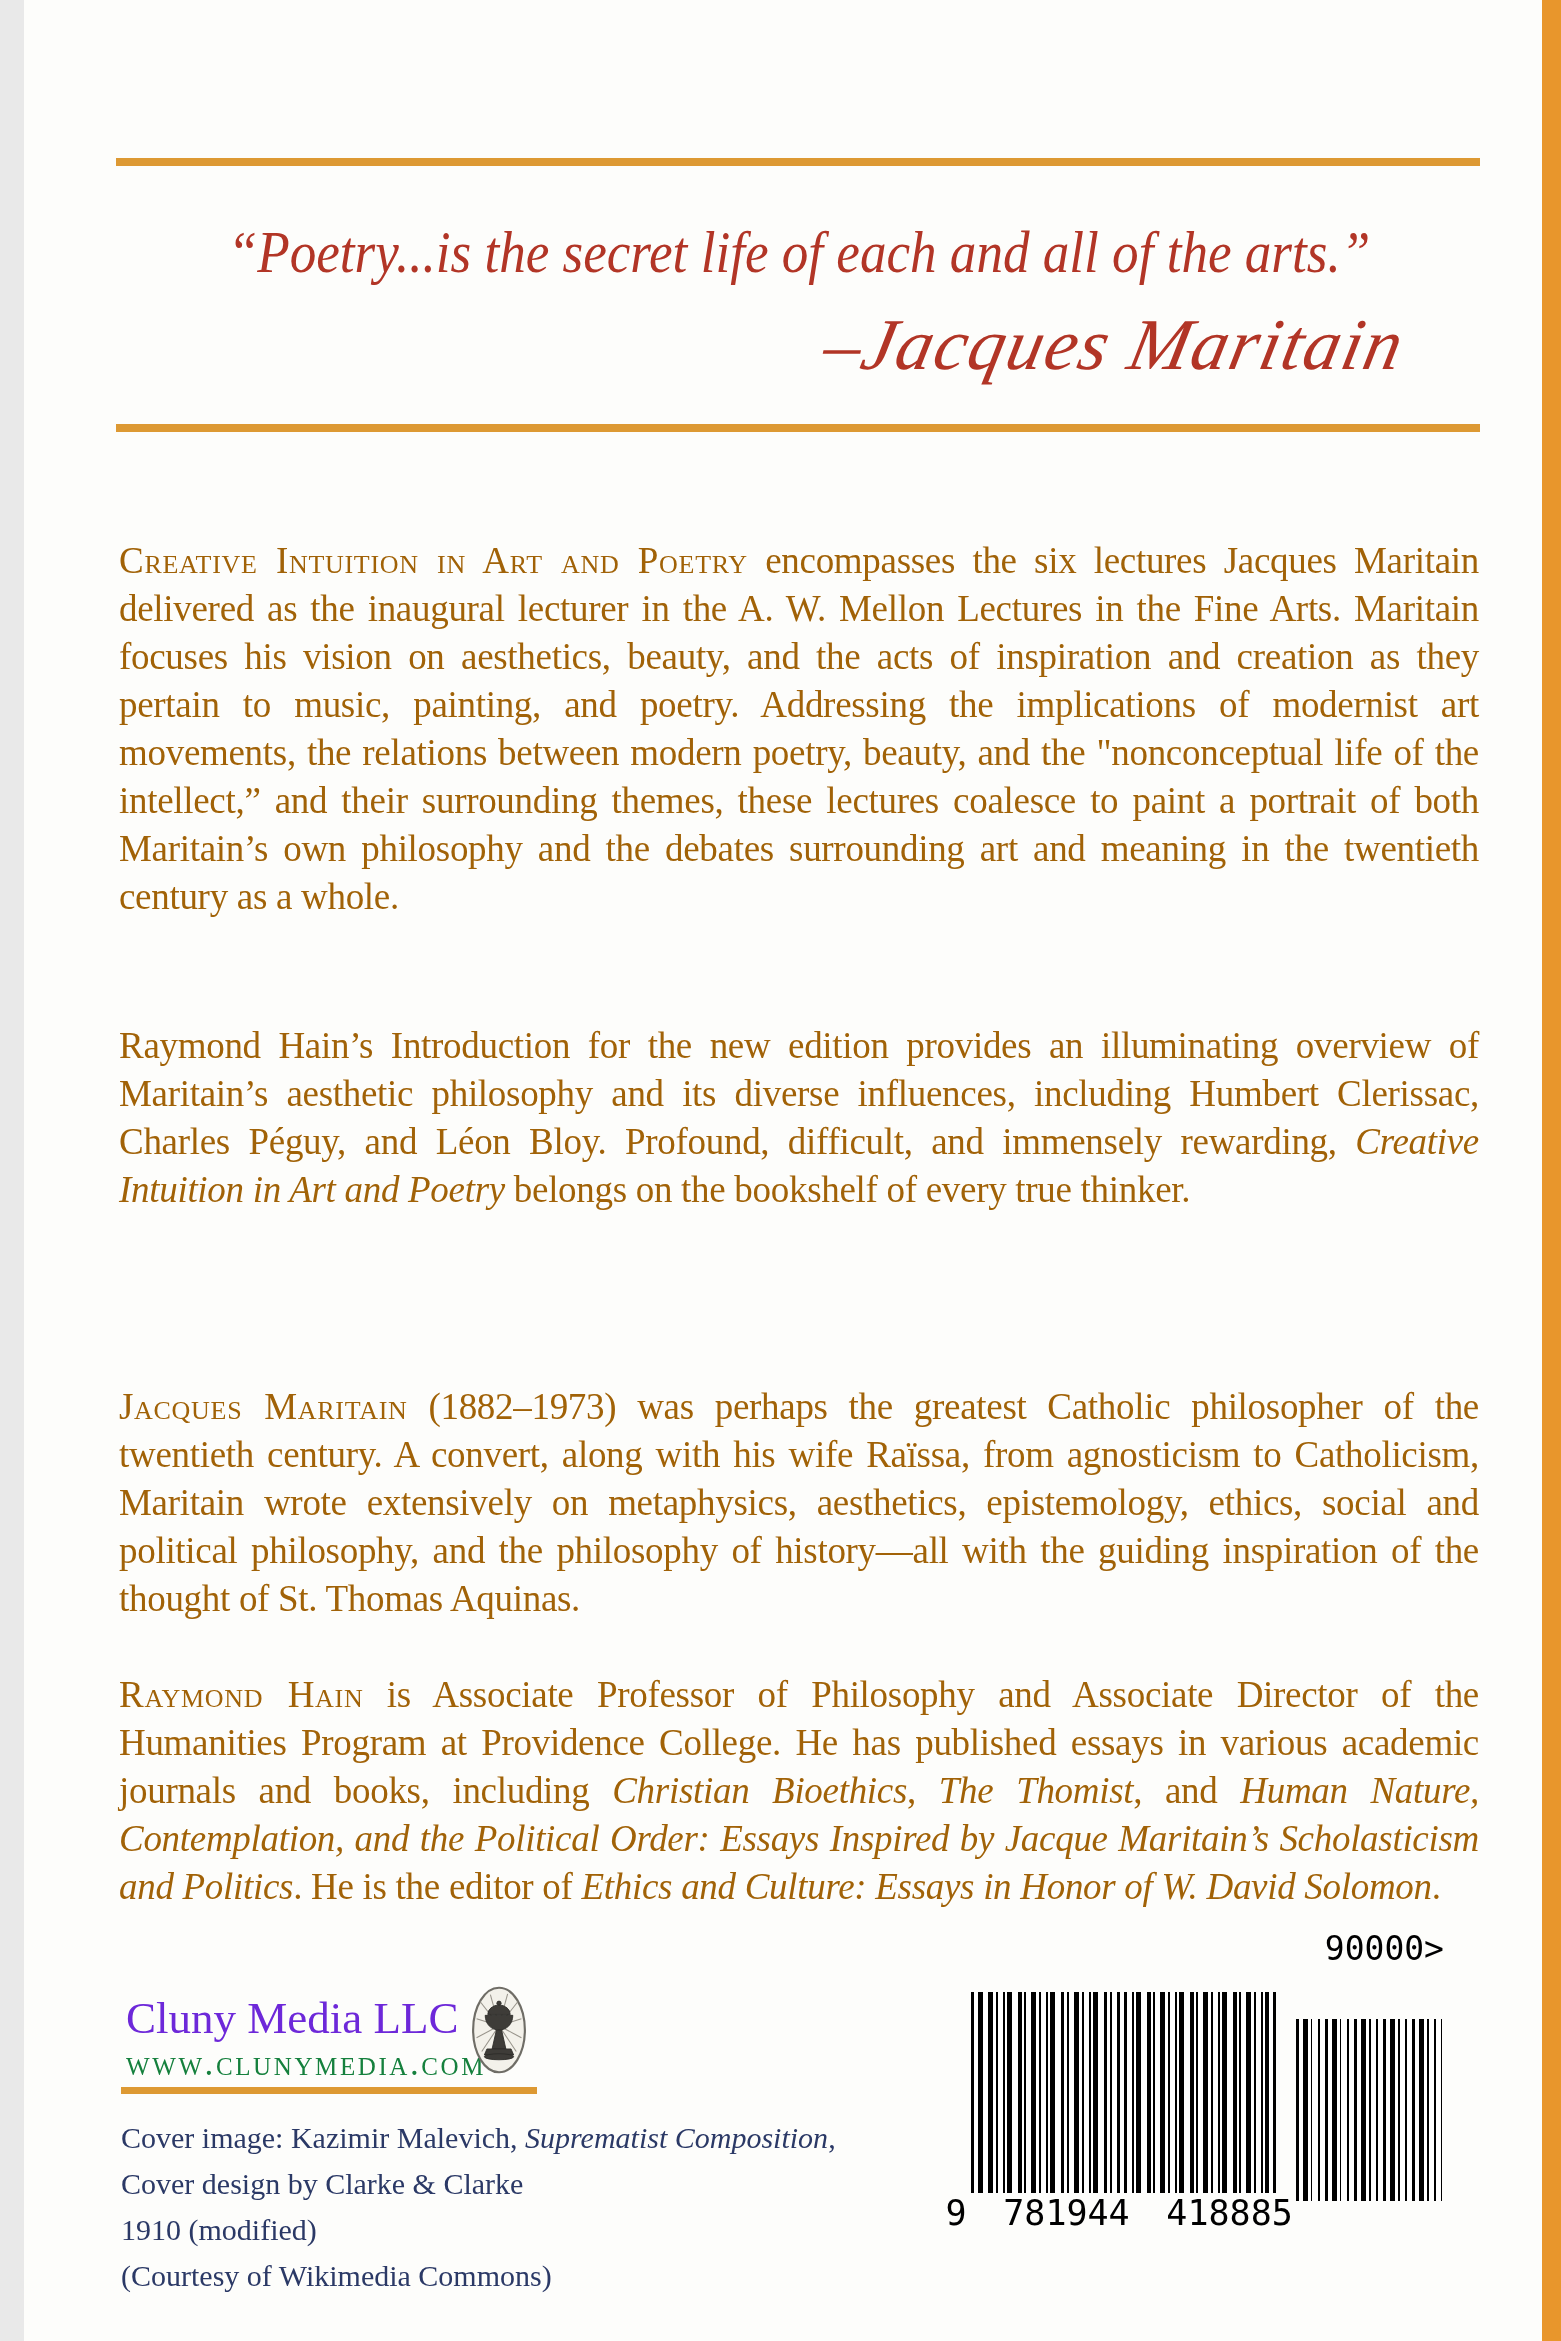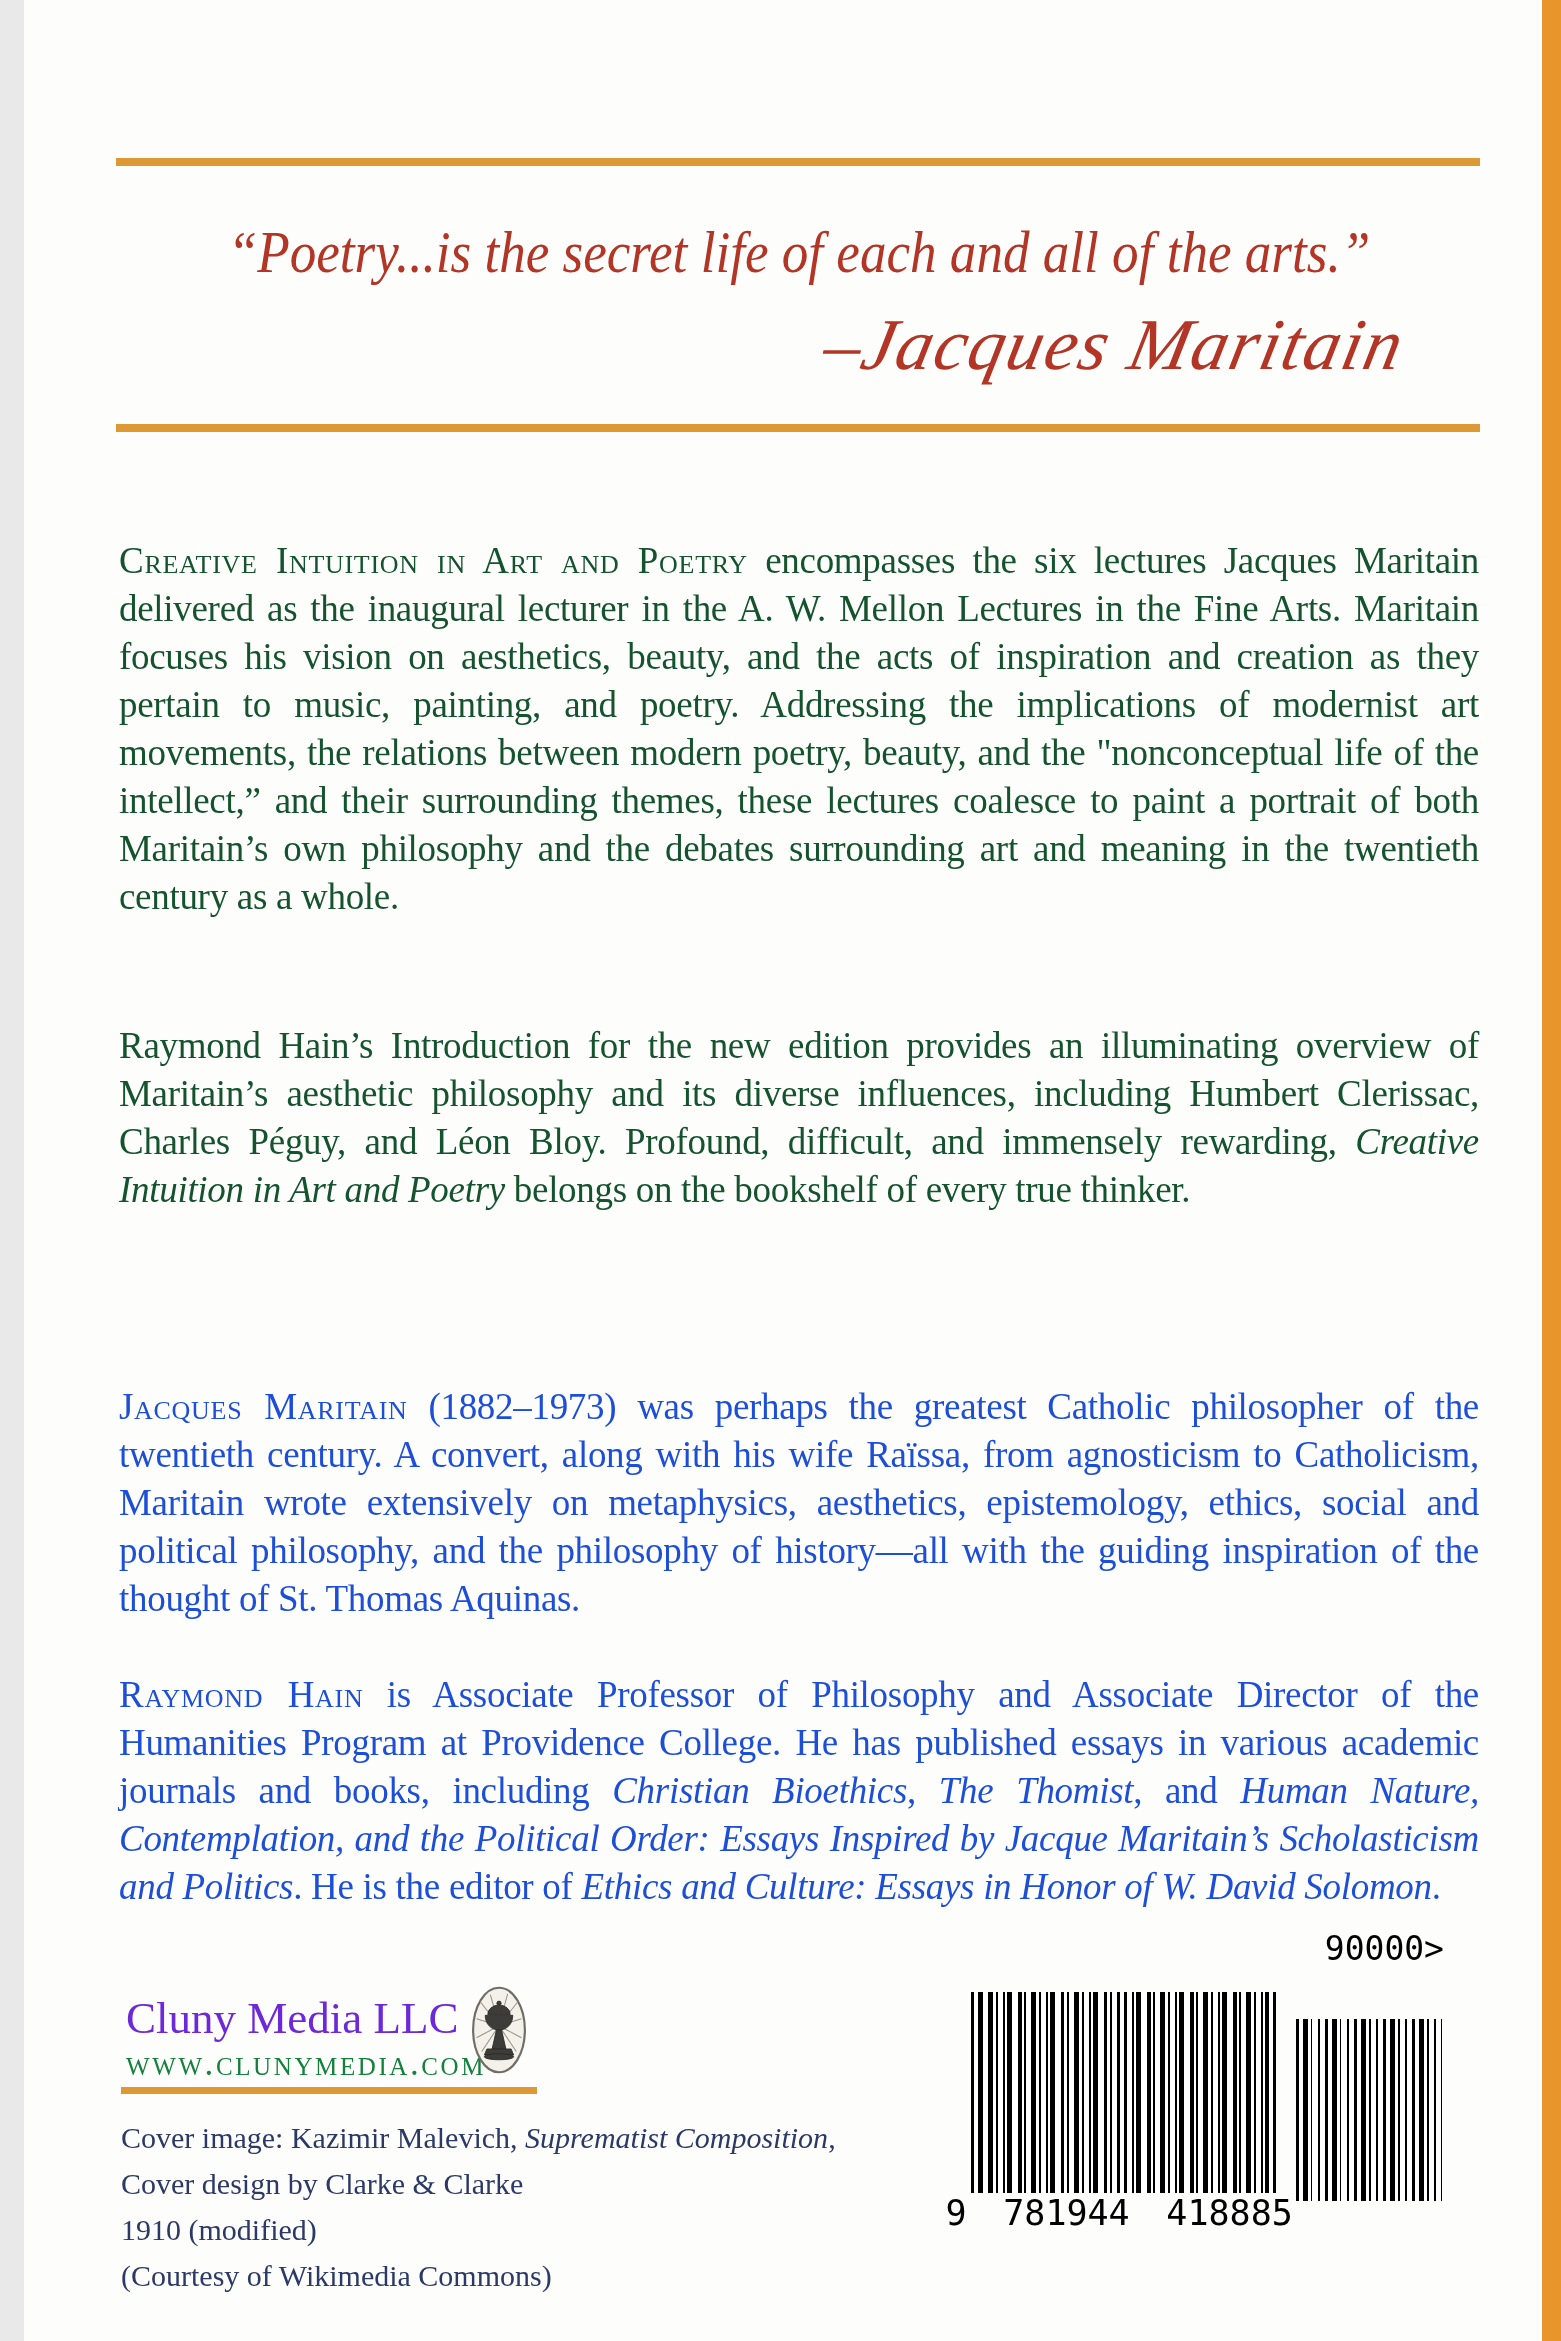--- a/index.html
+++ b/index.html
@@ -28,22 +28,22 @@
     position:absolute; top:305px; right:182px;
     color:#b23526; font-size:73px; font-style:italic;
     letter-spacing:1.7px; transform:skewX(-12deg); line-height:1.1;
   }
 
   .body-text {
     position:absolute; left:95px; width:1360px;
     text-align:justify; font-size:37px; line-height:48px;
     letter-spacing:-0.3px;
   }
-  .navy { color:#14532d; }
-  .red  { color:#1d4ed8; }
+  .navy { color:#a16207; }
+  .red  { color:#a16207; }
   .para1 { top:500px; }
   .para2 { top:985px; }
   .bio1  { top:1346px; }
   .bio2  { top:1634px; }
 
   .sc { font-variant:small-caps; letter-spacing:0.7px; }
   .it { font-style:italic; }
 
   .publisher-name {
     position:absolute; left:102px; top:1992px;

